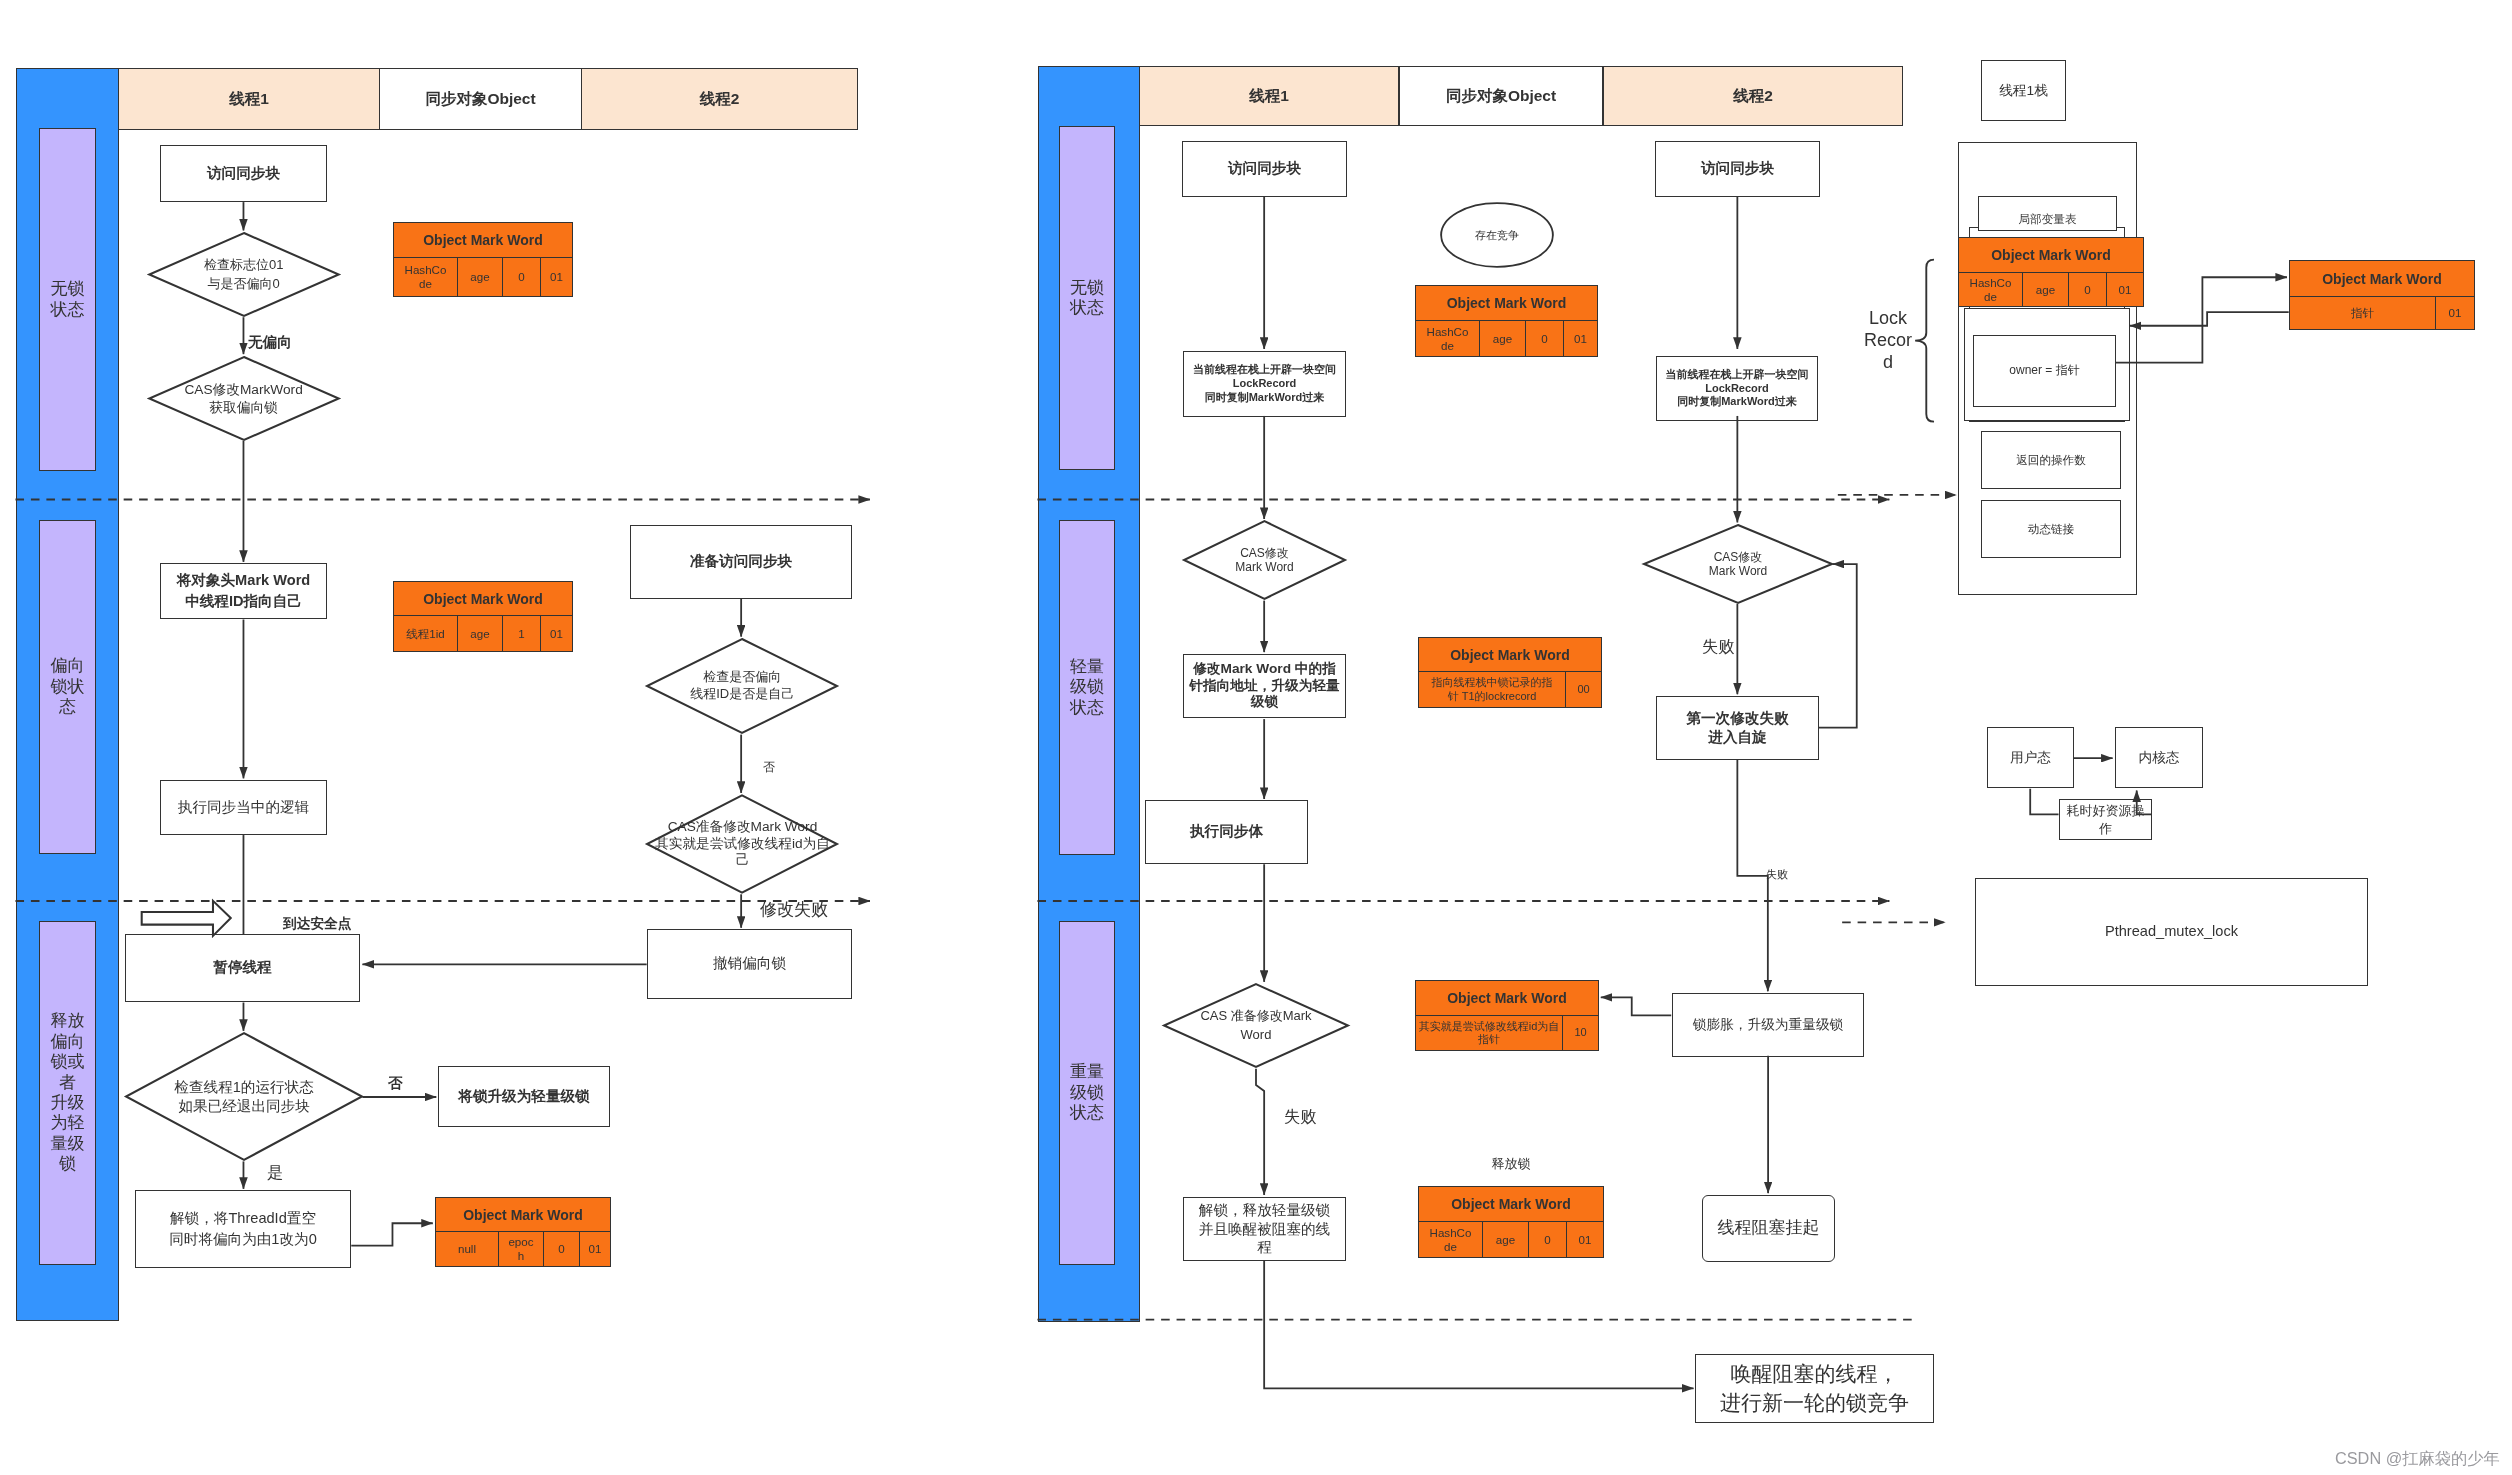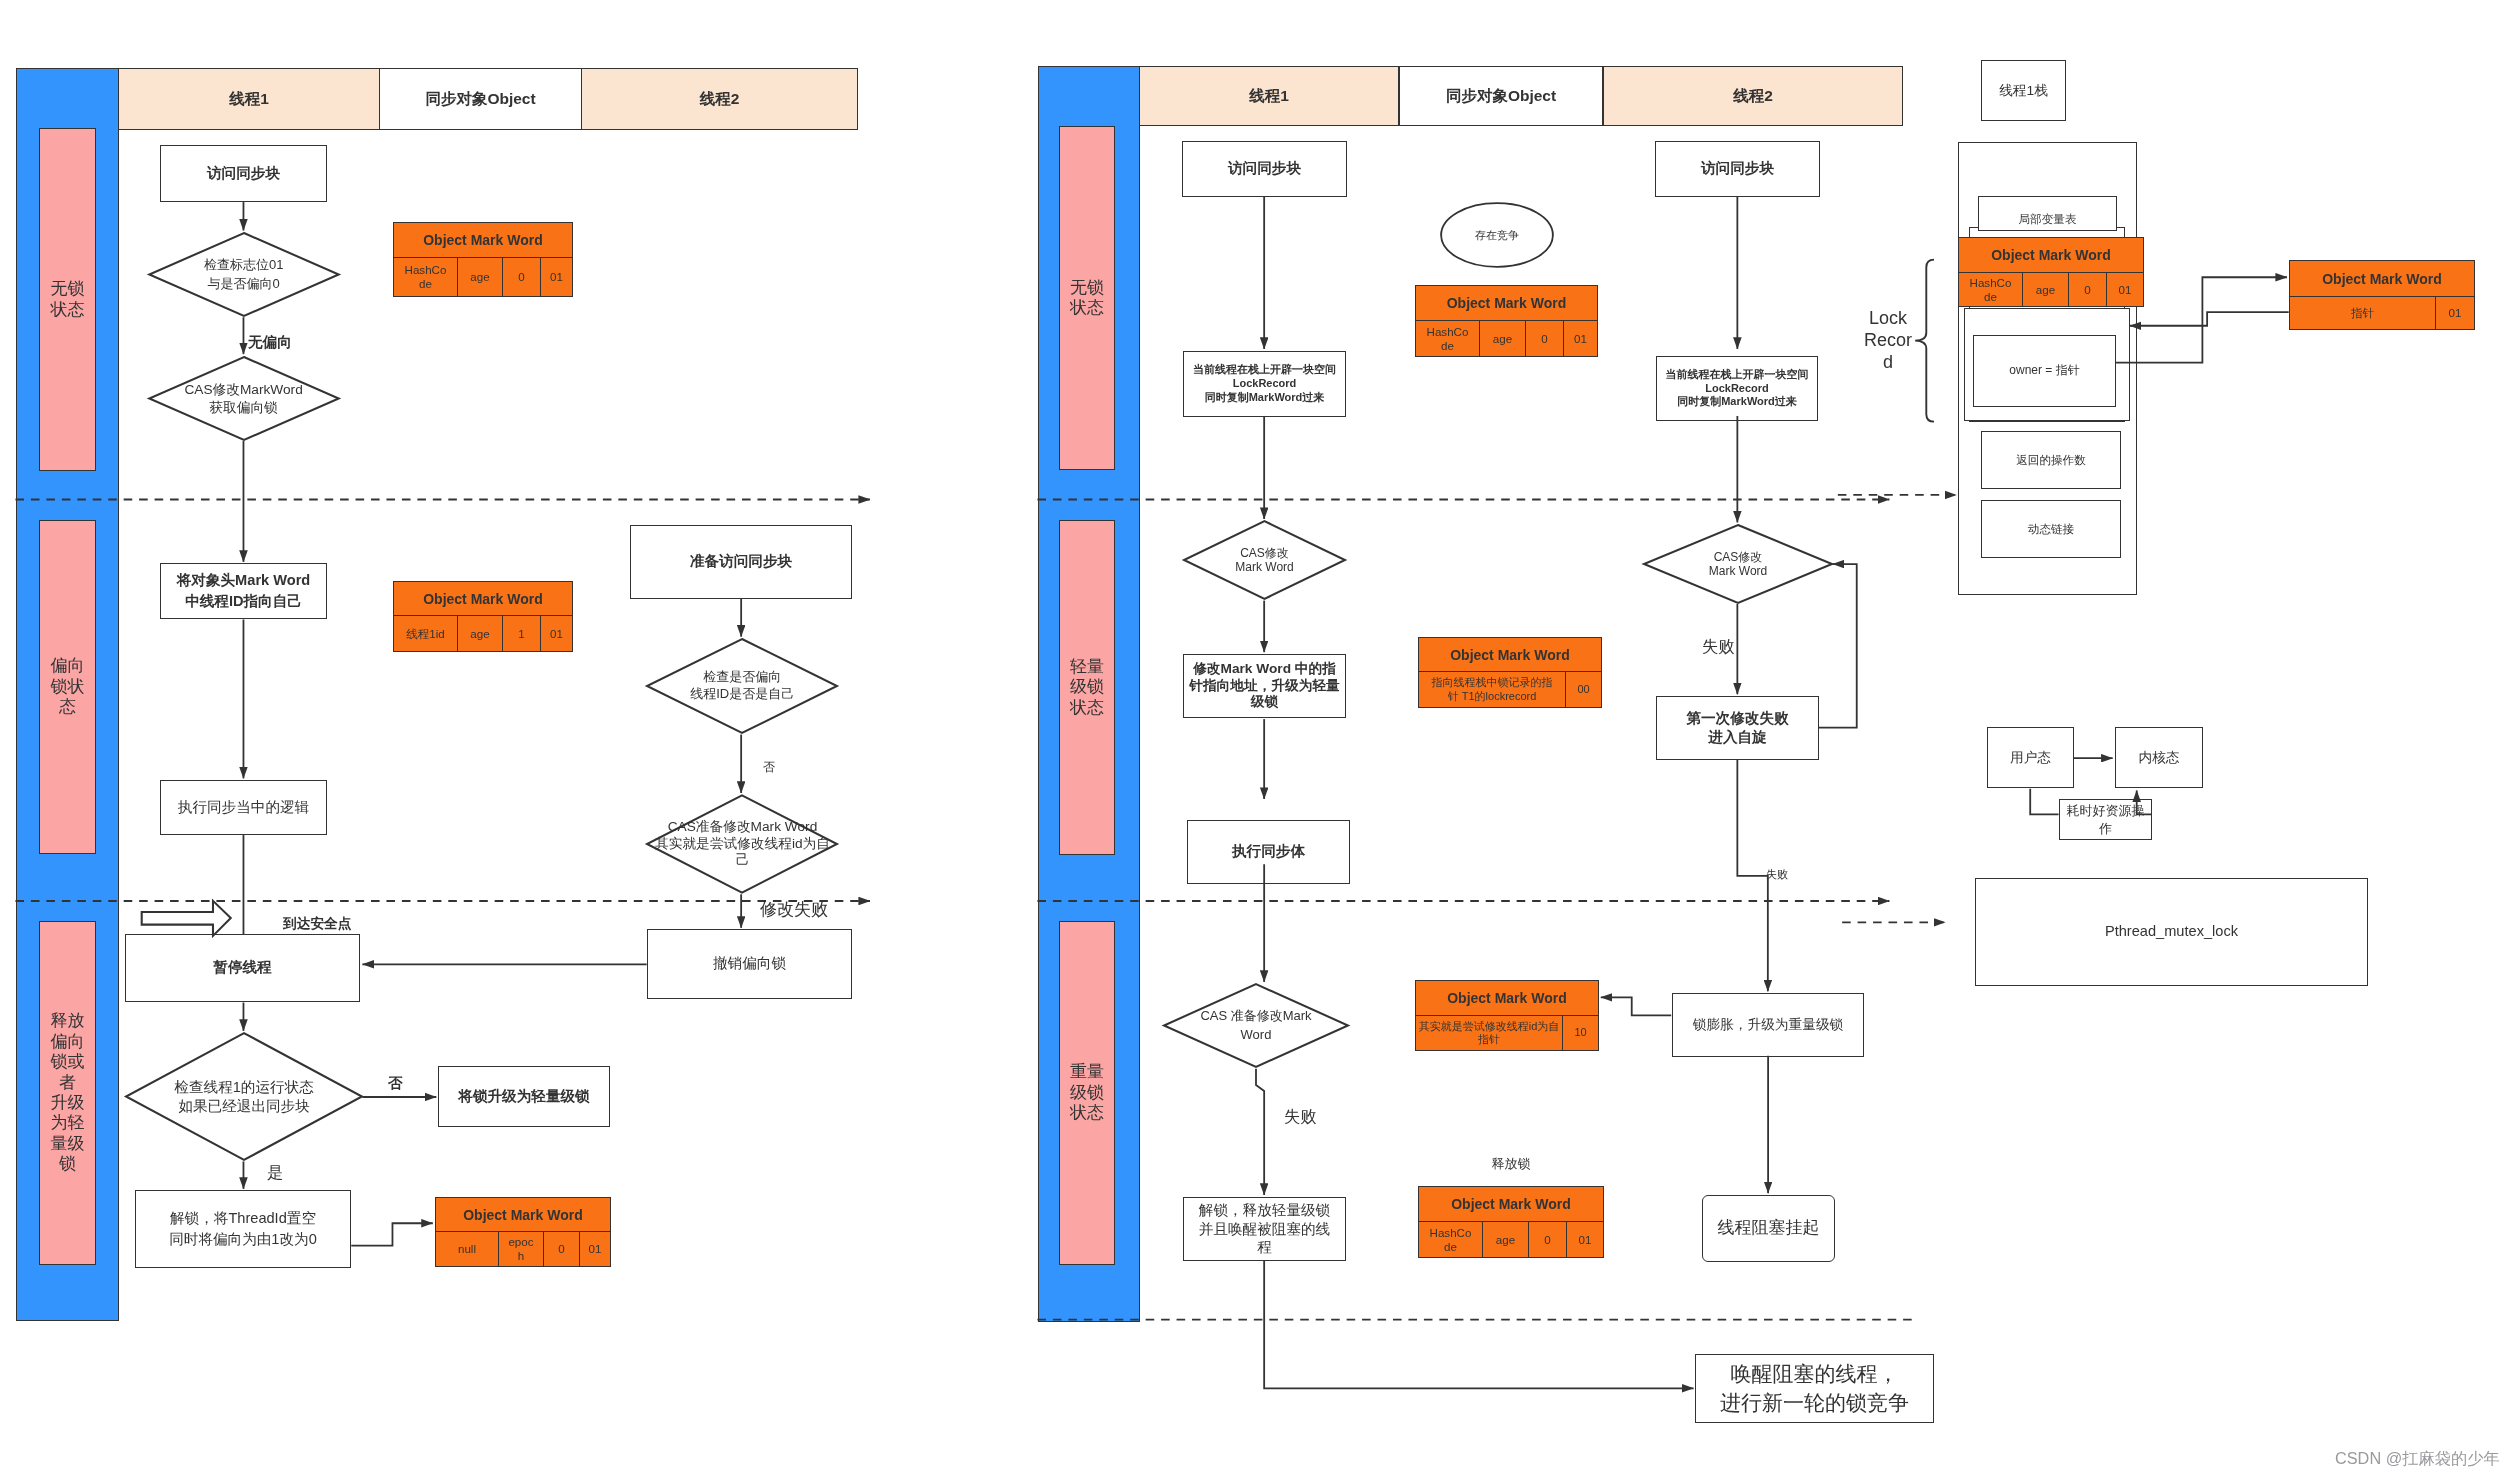--- a/index.html
+++ b/index.html
@@ -6,21 +6,21 @@
   html,body{margin:0;padding:0;background:#ffffff;}
   #page{position:relative;width:2512px;height:1476px;overflow:hidden;background:#fff;
         font-family:"Liberation Sans","DejaVu Sans",sans-serif;color:#333333;}
   .box{position:absolute;box-sizing:border-box;border:1.7px solid #333;background:#fff;
        display:flex;align-items:center;justify-content:center;text-align:center;
        white-space:pre-line;z-index:3;}
   .box.b{font-weight:bold;}
   .lane{position:absolute;box-sizing:border-box;border:1.7px solid #333;
         display:flex;align-items:center;justify-content:center;font-weight:bold;z-index:2;}
   .band{position:absolute;box-sizing:border-box;border:1.7px solid #333;z-index:1;}
-  .statebox{position:absolute;box-sizing:border-box;border:1.7px solid #333;background:#fca5a5;
+  .statebox{position:absolute;box-sizing:border-box;border:1.7px solid #333;background:#c4b5fd;
         display:flex;align-items:center;justify-content:center;text-align:center;
         white-space:pre-line;line-height:1.2;z-index:3;}
   .lbl{position:absolute;white-space:pre-line;z-index:6;}
   .lbl.b{font-weight:bold;}
   .mw{position:absolute;box-sizing:border-box;border:1.7px solid #333;background:#f97316;z-index:3;
       display:flex;flex-direction:column;}
   .mw .mwt{box-sizing:border-box;flex:0 0 auto;display:flex;align-items:center;justify-content:center;
       font-weight:bold;border-bottom:1.7px solid #333;}
   .mw .mwr{box-sizing:border-box;flex:1 1 auto;display:flex;}
   .mw .mwc{box-sizing:border-box;display:flex;align-items:center;justify-content:center;
@@ -243,21 +243,21 @@
 <div class="mwt" style="height:34px;font-size:14px;">Object Mark Word</div>
 <div class="mwr">
 <div class="mwc" style="width:147px;font-size:11px;">指向线程栈中锁记录的指
 针 T1的lockrecord</div>
 <div class="mwc" style="flex:1 1 auto;font-size:11px;">00</div>
 </div>
     </div>
 <div class="lbl" style="left:1702px;top:635px;font-size:16.3px;line-height:1.4;text-align:left;">失败</div>
 <div class="box b" style="left:1656px;top:696px;width:163px;height:64px;font-size:14.6px;line-height:1.3;">第一次修改失败
 进入自旋</div>
-<div class="box b" style="left:1187px;top:800px;width:163px;height:64px;font-size:14.6px;line-height:1.45;margin-top:20px;">执行同步体</div>
+<div class="box b" style="left:1145px;top:800px;width:163px;height:64px;font-size:14.6px;line-height:1.45;">执行同步体</div>
 <div class="lbl" style="left:1766px;top:867px;font-size:11px;line-height:1.4;text-align:left;">失败</div>
 <div class="box" style="left:1672px;top:993px;width:192px;height:64px;font-size:13.7px;line-height:1.45;">锁膨胀，升级为重量级锁</div>
 <div class="mw" style="left:1415px;top:980px;width:184px;height:71px;">
 <div class="mwt" style="height:35px;font-size:14px;">Object Mark Word</div>
 <div class="mwr">
 <div class="mwc" style="width:147px;font-size:11px;">其实就是尝试修改线程id为自
 指针</div>
 <div class="mwc" style="flex:1 1 auto;font-size:11px;">10</div>
 </div>
     </div>

